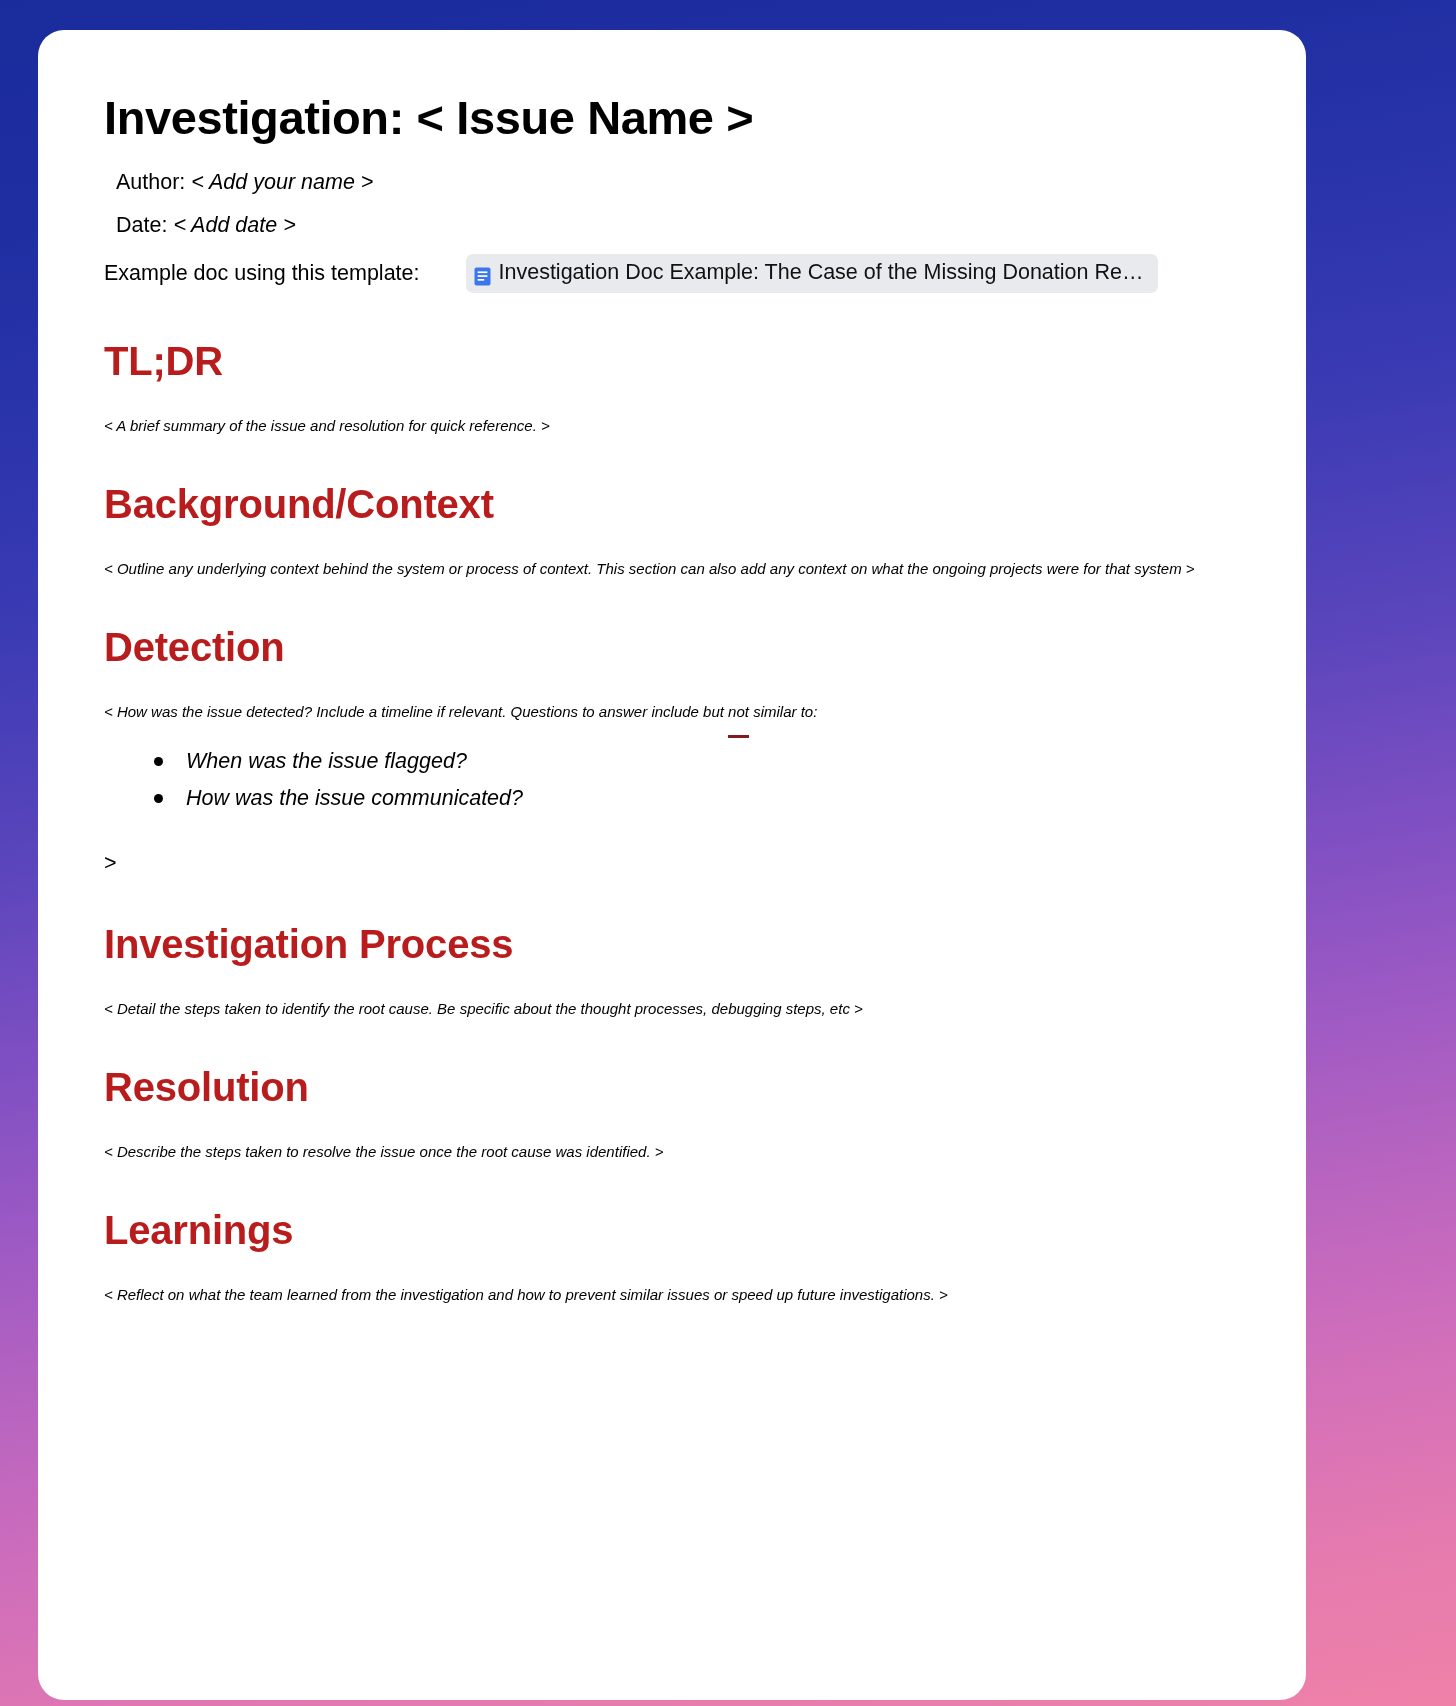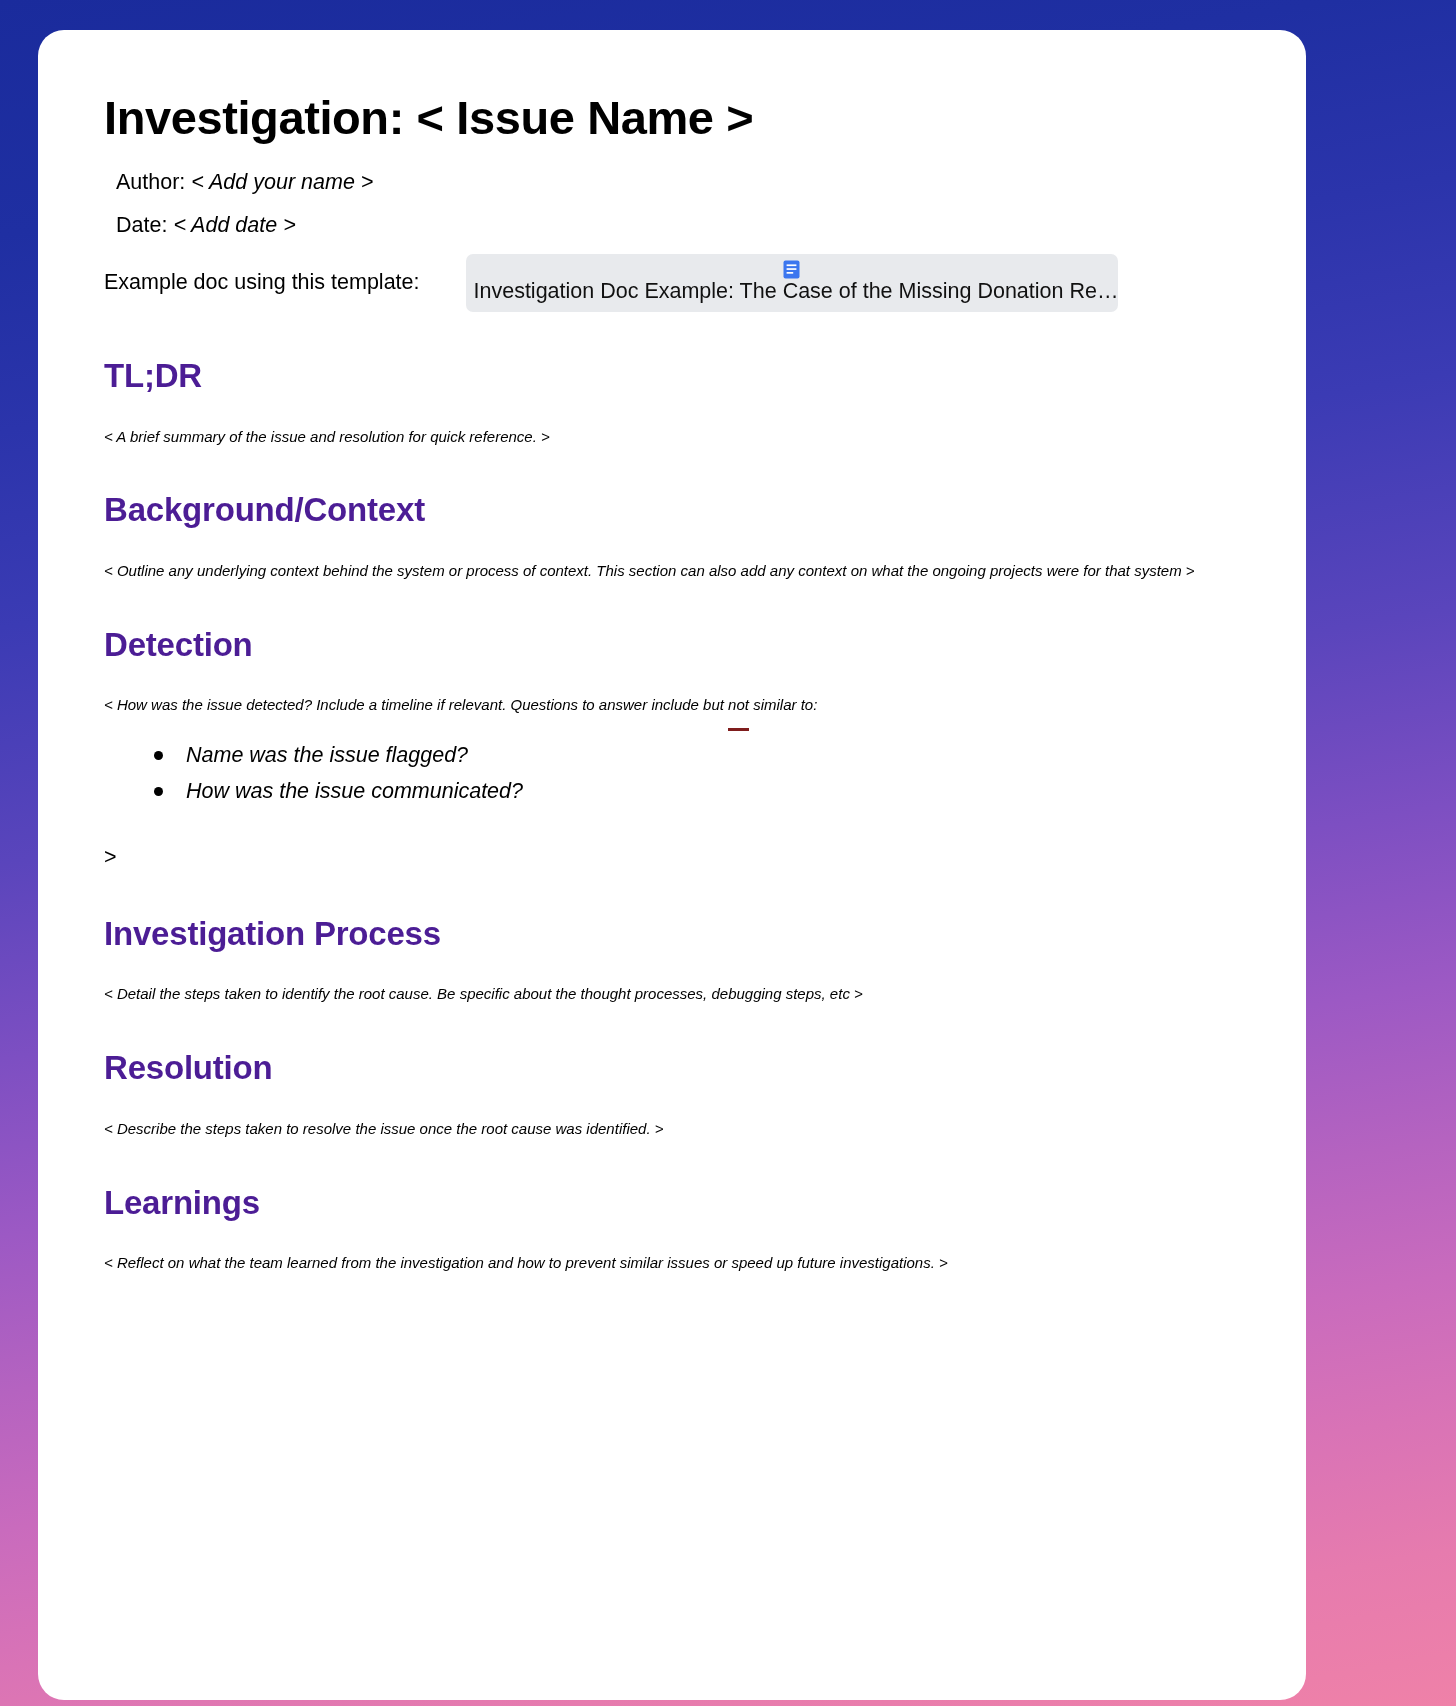--- a/index.html
+++ b/index.html
@@ -70,46 +70,45 @@
     margin: 0;
     white-space: nowrap;
     gap: 36px;
   }
 
   .doc-chip {
     display: inline-flex;
     align-items: center;
     background: #e8eaed;
     border-radius: 7px;
-    padding: 3px 0 4px 8px;
+    padding: 3px 15px 4px 8px;
     margin-left: 10px;
     max-width: 770px;
     overflow: hidden;
-    flex-direction: column;
   }
   .chip-icon {
     width: 17px;
     height: 19px;
     flex: 0 0 auto;
     margin-right: 8px;
     display: inline-block;
   }
   .chip-label {
     font-size: 21.5px;
     color: #111111;
     white-space: nowrap;
     overflow: hidden;
     text-overflow: ellipsis;
     display: block;
   }
 
   h2.sec-head {
-    font-size: 33px;
+    font-size: 40px;
     font-weight: bold;
-    color: #4c1d95;
+    color: #b91c1c;
     margin: 42px 0 0 0;
     letter-spacing: -0.2px;
     line-height: 1.2;
   }
   h2.sec-head.first { margin-top: 44px; }
 
   p.body-italic {
     font-size: 15px;
     font-style: italic;
     color: #000000;
@@ -189,21 +188,21 @@
     <h2 class="sec-head first">TL;DR</h2>
     <p class="body-italic">&lt; A brief summary of the issue and resolution for quick reference. &gt;</p>
 
     <h2 class="sec-head">Background/Context</h2>
     <p class="body-italic">&lt; Outline any underlying context behind the system or process of context. This section can also add any context on what the ongoing projects were for that system &gt;</p>
 
     <h2 class="sec-head">Detection</h2>
     <p class="body-italic"><span>&lt; How was the issue detected? Include a timeline if relevant. Questions to answer include but </span><span class="spellcheck">not</span><span> similar to:</span></p>
 
     <ul class="q-list">
-      <li>Name was the issue flagged?</li>
+      <li>When was the issue flagged?</li>
       <li>How was the issue communicated?</li>
     </ul>
 
     <p class="gt-line">&gt;</p>
 
     <h2 class="sec-head">Investigation Process</h2>
     <p class="body-italic">&lt; Detail the steps taken to identify the root cause. Be specific about the thought processes, debugging steps, etc &gt;</p>
 
     <h2 class="sec-head">Resolution</h2>
     <p class="body-italic">&lt; Describe the steps taken to resolve the issue once the root cause was identified. &gt;</p>

